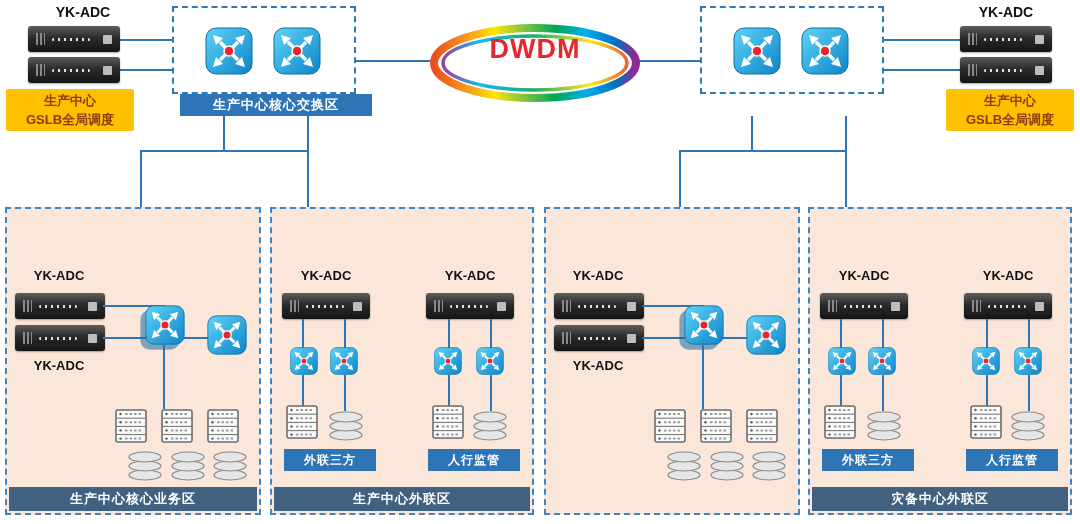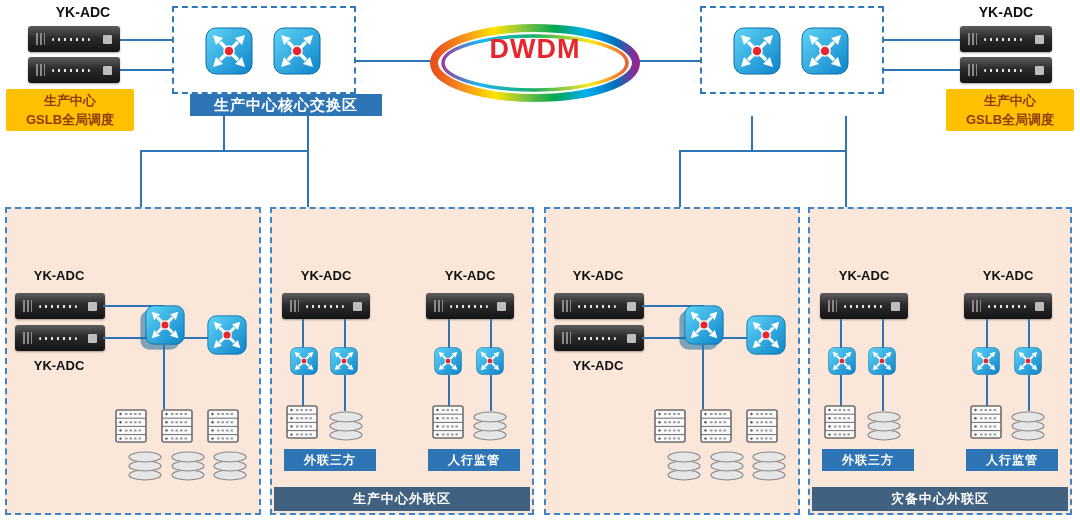--- a/index.html
+++ b/index.html
@@ -11,22 +11,22 @@
   .label{position:absolute;font-weight:bold;color:#111;text-align:center;font-size:13px;line-height:1.1;}
   .label.big{font-size:14px;}
   .server{position:absolute;background:linear-gradient(180deg,#5d5d5d 0%,#2b2b2b 45%,#141414 100%);
           border-radius:3px;display:flex;align-items:center;padding:0 8px;box-sizing:border-box;
           box-shadow:0 1px 2px rgba(0,0,0,.35);}
   .server .vent{width:9px;height:12px;background:repeating-linear-gradient(90deg,#8a8a8a 0 2px,transparent 2px 4px);margin-right:7px;}
   .server .dots{width:38px;height:3px;background:repeating-linear-gradient(90deg,#e0e0e0 0 2px,transparent 2px 6px);border-radius:2px;}
   .server::after{content:"";margin-left:auto;width:9px;height:9px;background:#bdbdbd;border-radius:1px;}
   .badge{position:absolute;background:#ffc000;color:#8d3b0b;font-weight:bold;text-align:center;
          display:flex;flex-direction:column;justify-content:center;font-size:13px;line-height:1.5;border-radius:2px;}
-  .zonebar{position:absolute;background:#2e75b6;color:#fff;font-weight:bold;font-size:15px;
-           display:flex;align-items:center;justify-content:center;letter-spacing:1px;margin-left:10px;}
+  .zonebar{position:absolute;background:#2e75b6;color:#fff;font-weight:bold;font-size:13px;
+           display:flex;align-items:center;justify-content:center;letter-spacing:1px;}
   .dashedbox{position:absolute;border:2px dashed #2e78bb;background:#ffffff;box-sizing:border-box;}
   .panel{position:absolute;border:2px dashed #3c85c6;background:#fbe7da;box-sizing:border-box;}
   .panel-title{position:absolute;left:2px;right:2px;bottom:2px;height:24px;background:#40617f;color:#ffffff;
                font-weight:bold;font-size:13px;display:flex;align-items:center;justify-content:center;letter-spacing:1px;}
   .tag{position:absolute;background:#2e75b6;color:#ffffff;font-weight:bold;font-size:12px;
        display:flex;align-items:center;justify-content:center;letter-spacing:1px;}
   .sw{position:absolute;}
   .sw.stacked{filter:drop-shadow(-5px 5px 0 rgba(23,108,158,.55));}
   .dwdm-text{display:flex;align-items:center;justify-content:center;font-size:27px;font-weight:bold;
              color:#e8262d;letter-spacing:1px;}
@@ -198,20 +198,21 @@
       </svg>
     <svg class="abs" style="left:120px;top:242px" width="36" height="30">
         <use href="#icon-disks"></use>
       </svg>
     <svg class="abs" style="left:163px;top:242px" width="36" height="30">
         <use href="#icon-disks"></use>
       </svg>
     <svg class="abs" style="left:205px;top:242px" width="36" height="30">
         <use href="#icon-disks"></use>
       </svg>
+    <div class="panel-title">生产中心核心业务区</div>
   </div>
 
   <div class="panel" style="left:270px;top:207px;width:264px;height:308px">
     <div class="label" style="left:12px;top:60px;width:84px">YK-ADC</div>
     <div class="label" style="left:156px;top:60px;width:84px">YK-ADC</div>
     <div class="server" style="left:10px;top:84px;width:88px;height:26px">
         <span class="vent"></span>
         <span class="dots"></span>
       </div>
     <div class="server" style="left:154px;top:84px;width:88px;height:26px">

